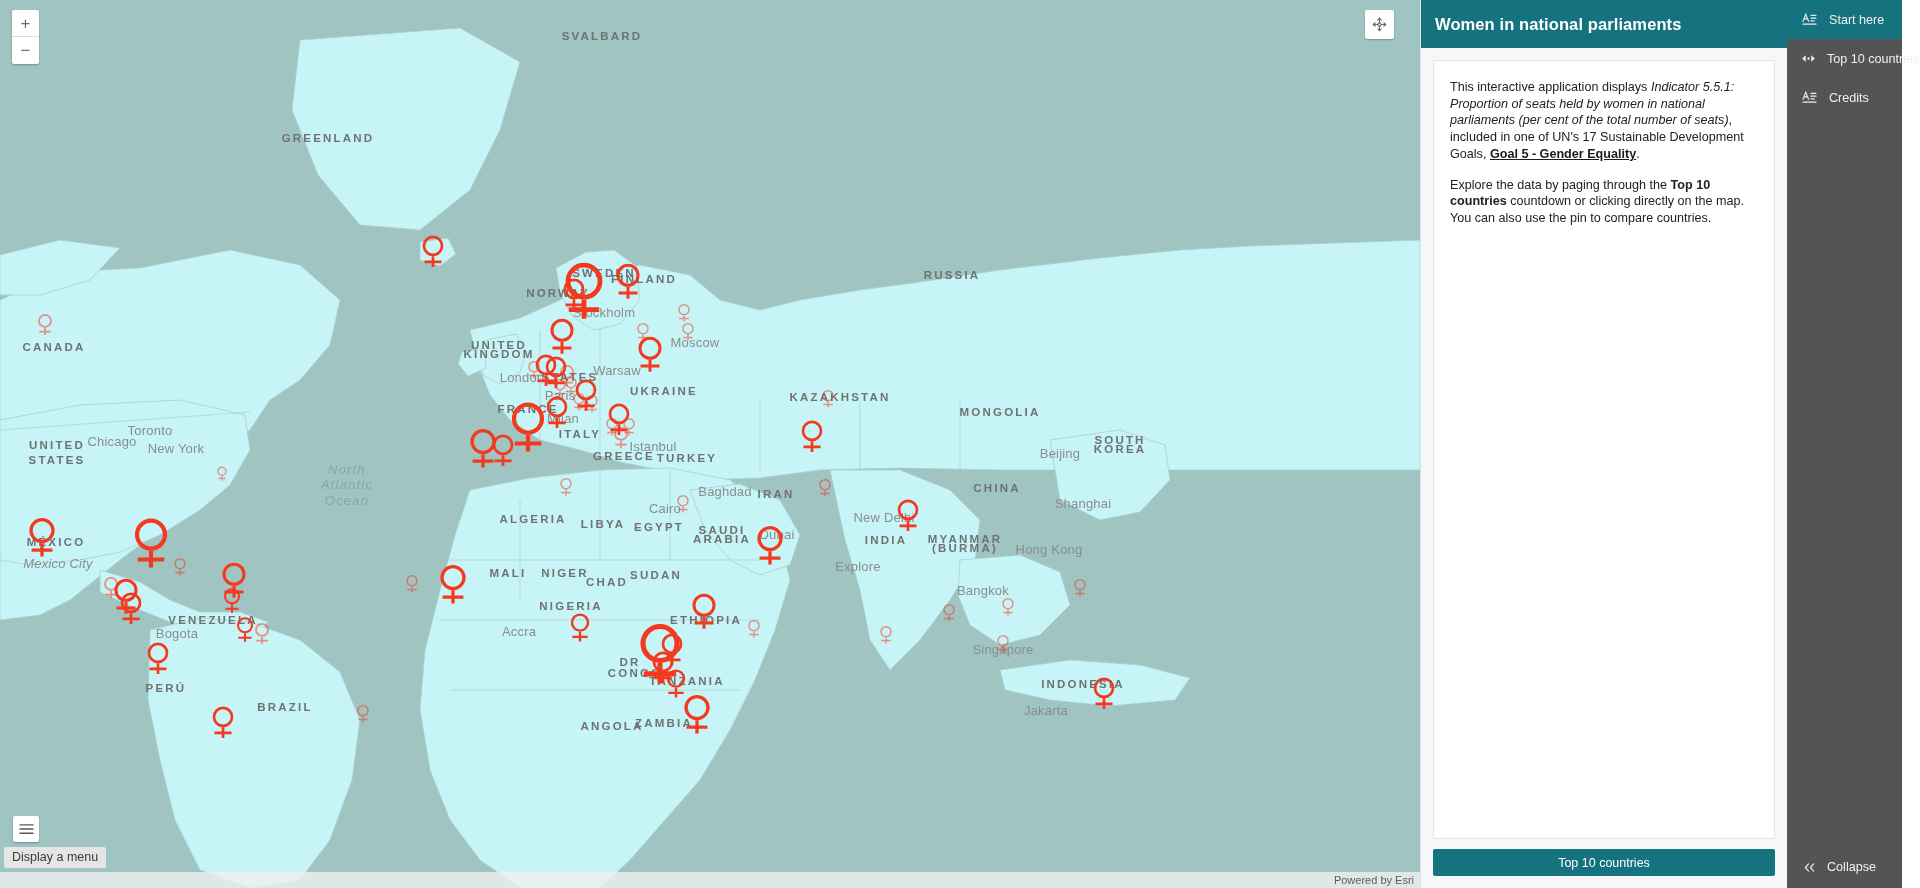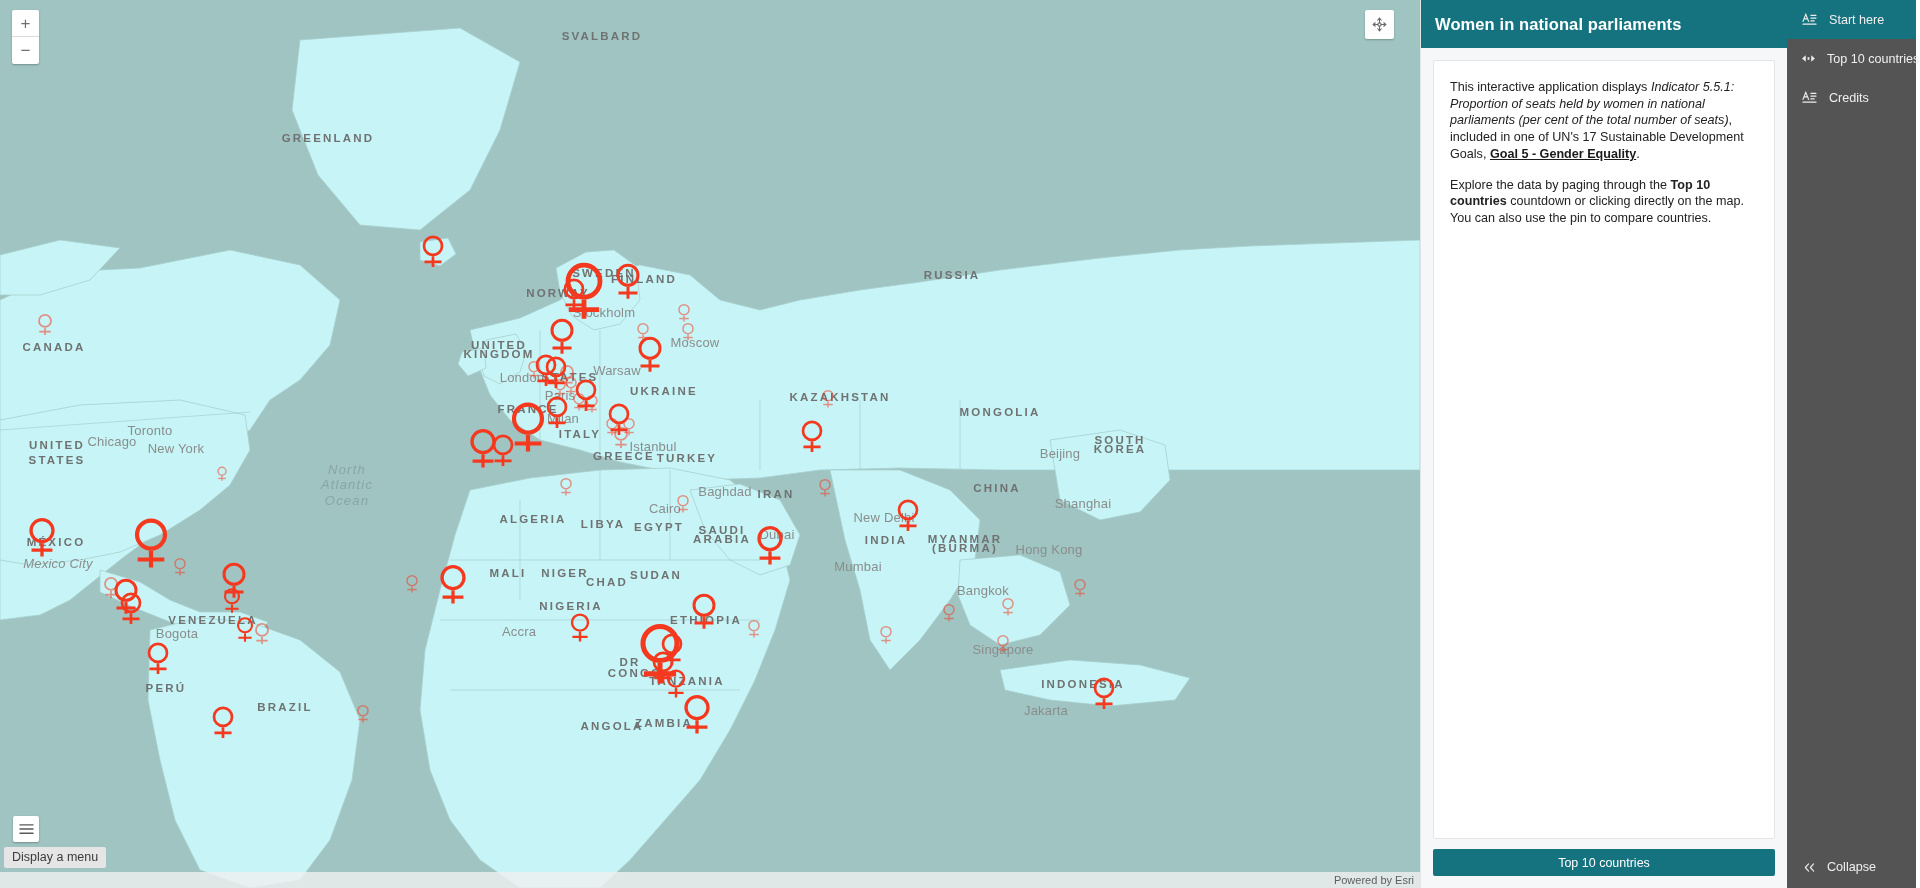--- a/index.html
+++ b/index.html
@@ -128,21 +128,21 @@
   #footer-btn {
     width: 100%; height: 27px;
     background: #15727f; color: #fff;
     border: none; border-radius: 2px; cursor: pointer;
     font-size: 12.5px; font-family: "Liberation Sans", sans-serif;
     display: flex; align-items: center; justify-content: center;
   }
 
   
   #rail {
-    width: 129px; height: 888px;
+    width: 115px; height: 888px;
     background: #545454;
     display: flex; flex-direction: column;
     color: #f0f0f0;
   }
   .rail-item {
     height: 39px; display: flex; align-items: center;
     padding-left: 14px; gap: 11px;
     font-size: 12.6px; cursor: pointer;
     white-space: nowrap;
   }
@@ -267,21 +267,21 @@
         <div class="map-label lbl-city" style="left: 884px; top: 517px; transform: translate(-50%, -50%);">New Delhi</div>
         <div class="map-label lbl-country" style="left: 722px; top: 530px; transform: translate(-50%, -50%);">SAUDI</div>
         <div class="map-label lbl-country" style="left: 722px; top: 539px; transform: translate(-50%, -50%);">ARABIA</div>
         <div class="map-label lbl-city" style="left: 777px; top: 534px; transform: translate(-50%, -50%);">Dubai</div>
         <div class="map-label lbl-country" style="left: 56px; top: 542px; transform: translate(-50%, -50%);">MÉXICO</div>
         <div class="map-label lbl-country" style="left: 886px; top: 540px; transform: translate(-50%, -50%);">INDIA</div>
         <div class="map-label lbl-country" style="left: 965px; top: 539px; transform: translate(-50%, -50%);">MYANMAR</div>
         <div class="map-label lbl-country" style="left: 965px; top: 548px; transform: translate(-50%, -50%);">(BURMA)</div>
         <div class="map-label lbl-city" style="left: 1049px; top: 549px; transform: translate(-50%, -50%);">Hong Kong</div>
         <div class="map-label lbl-city" style="left: 58px; top: 563px; transform: translate(-50%, -50%); font-style: italic;">Mexico City</div>
-        <div class="map-label lbl-city" style="left: 858px; top: 566px; transform: translate(-50%, -50%);">Mumbai</div>
+        <div class="map-label lbl-city" style="left: 858px; top: 566px; transform: translate(-50%, -50%);">Explore</div>
         <div class="map-label lbl-country" style="left: 656px; top: 575px; transform: translate(-50%, -50%);">SUDAN</div>
         <div class="map-label lbl-country" style="left: 508px; top: 573px; transform: translate(-50%, -50%);">MALI</div>
         <div class="map-label lbl-country" style="left: 565px; top: 573px; transform: translate(-50%, -50%);">NIGER</div>
         <div class="map-label lbl-country" style="left: 607px; top: 582px; transform: translate(-50%, -50%);">CHAD</div>
         <div class="map-label lbl-city" style="left: 983px; top: 590px; transform: translate(-50%, -50%);">Bangkok</div>
         <div class="map-label lbl-country" style="left: 213px; top: 620px; transform: translate(-50%, -50%);">VENEZUELA</div>
         <div class="map-label lbl-country" style="left: 571px; top: 606px; transform: translate(-50%, -50%);">NIGERIA</div>
         <div class="map-label lbl-country" style="left: 706px; top: 620px; transform: translate(-50%, -50%);">ETHIOPIA</div>
         <div class="map-label lbl-city" style="left: 177px; top: 633px; transform: translate(-50%, -50%);">Bogota</div>
         <div class="map-label lbl-city" style="left: 519px; top: 631px; transform: translate(-50%, -50%);">Accra</div>

